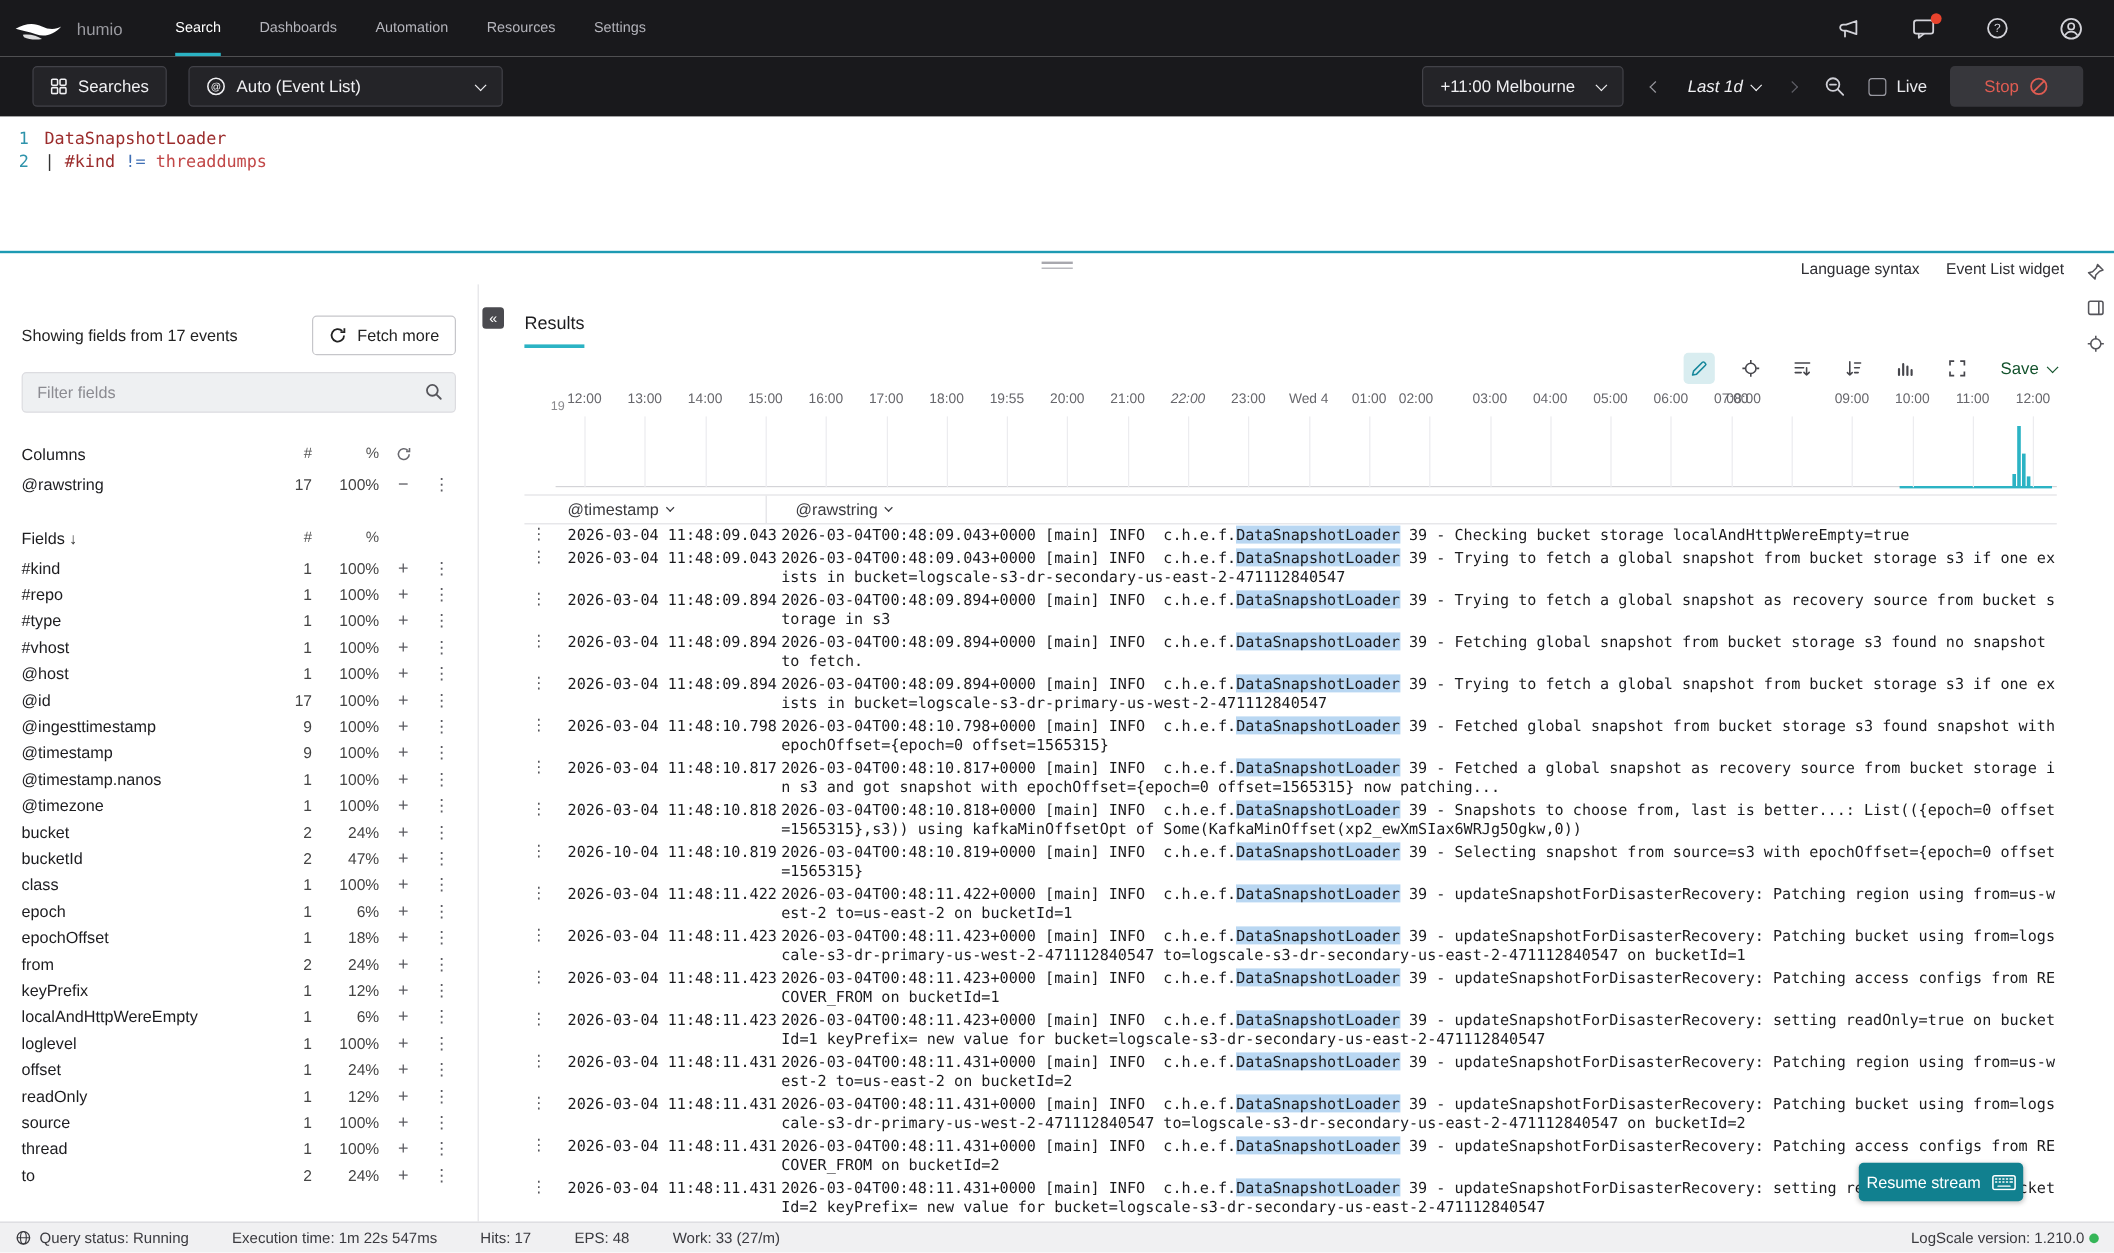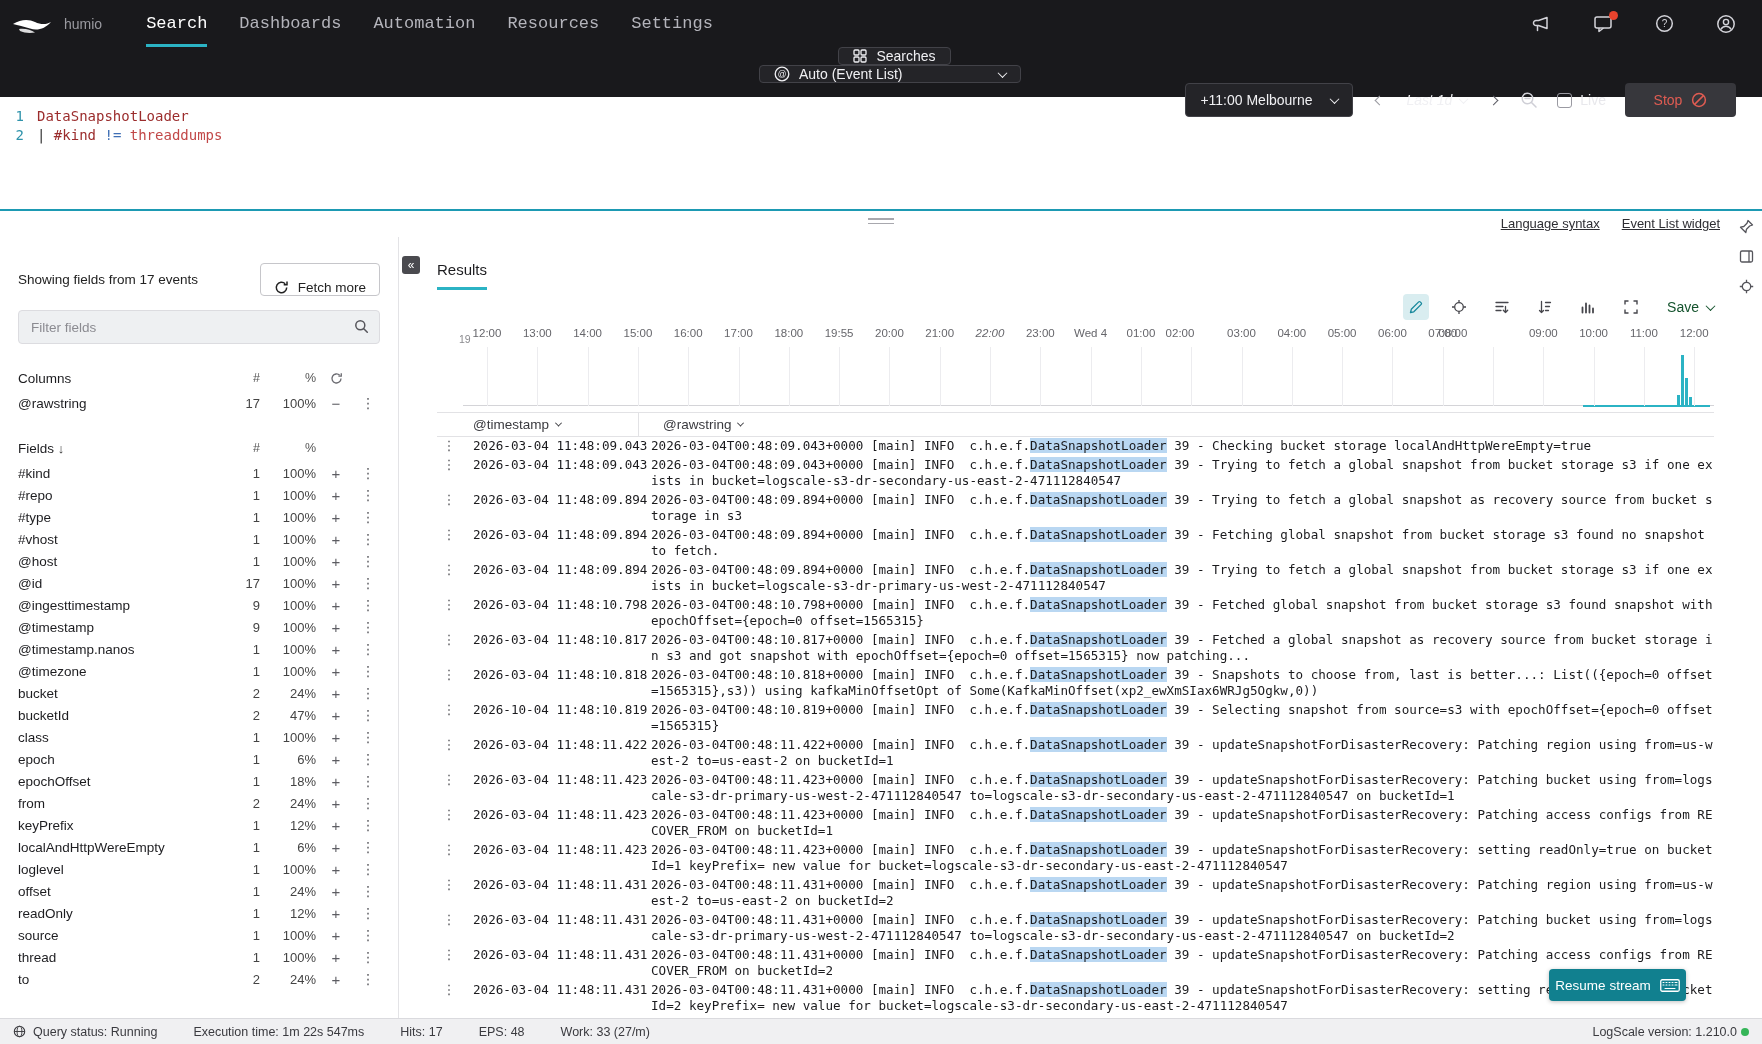--- a/index.html
+++ b/index.html
@@ -8,29 +8,29 @@
   .app { position:relative; width:1762px; height:1044px; overflow:hidden; background:#fff; }
   button { border:none; background:none; font:inherit; color:inherit; }
   [data-interactable="true"] { cursor:pointer; }
   input[data-interactable="true"] { cursor:text; }
 
   
   .topnav { position:absolute; top:0; left:0; right:0; height:47px; background:#19191c; display:flex; align-items:center; z-index:5; }
   .logo { margin-left:12px; display:flex; align-items:center; }
   .brand { color:#9a9aa0; font-size:14px; margin-left:12px; margin-right:44px; }
   .main-nav { display:flex; height:47px; }
-  .nav-item { position:relative; color:#b4b4bb; font-size:17px; margin-right:32px; line-height:47px;font-family:Liberation Mono, monospace; }
+  .nav-item { position:relative; color:#b4b4bb; font-size:12px; margin-right:32px; line-height:47px; }
   .nav-item.active { color:#ffffff; }
   .nav-item.active::after { content:""; position:absolute; left:0; right:0; bottom:0; height:3px; background:var(--accent); }
   .topnav-icons { margin-left:auto; display:flex; gap:42px; margin-right:26px; align-items:center; color:#d3d3d9; }
   .tn-icon { position:relative; display:flex; }
   .badge { position:absolute; top:-4px; right:-5px; width:9px; height:9px; border-radius:50%; background:var(--badge-red); }
 
   
-  .toolbar { position:absolute; top:47px; left:0; right:0; height:50px; background:#19191c; display:flex; align-items:center; z-index:5;flex-direction:column; }
+  .toolbar { position:absolute; top:47px; left:0; right:0; height:50px; background:#19191c; display:flex; align-items:center; z-index:5; }
   .btn-dark { display:flex; align-items:center; gap:9px; background:#242428; border:1px solid #424248; border-radius:4px; color:#f0f0f3; font-size:14px; height:34px; padding:0 14px; }
   .searches-btn { margin-left:27px; }
   .view-select { margin-left:18px; width:262px; }
   .view-select .chev { margin-left:auto; }
   .toolbar-right { margin-left:auto; display:flex; align-items:center; margin-right:26px; gap:19px; color:#e6e6ea; }
   .tz-select { min-width:168px; }
   .time-range { display:flex; align-items:center; gap:8px; font-size:14px; color:#f0f0f3;font-style:italic; }
   .nav-chev { color:#9a9aa0; display:flex; padding:4px; }
   .nav-chev.dim { color:#5e5e66; }
   .tb-icon { display:flex; color:#cfcfd6; }
@@ -50,31 +50,31 @@
   .code-line { display:flex; font-family:"DejaVu Sans Mono", monospace; font-size:14px; line-height:19px; }
   .line-num { width:24px; text-align:right; color:#2f93ab; margin-right:13px; flex:none; }
   .tk-free { color:#9b2c2c; } .tk-pipe { color:#333; } .tk-tag { color:#9b2c2c; }
   .tk-plain { color:#333; } .tk-op { color:#3f6fb5; } .tk-str { color:#c24848; }
 
   
   .links-row { position:absolute; top:213px; left:0; right:0; height:26px; }
   .drag-handle { position:absolute; left:50%; top:5px; transform:translateX(-50%); width:26px; }
   .drag-handle i { display:block; height:1.5px; background:#a8a8ae; margin-bottom:3px; }
   .editor-links { position:absolute; right:42px; top:3px; display:flex; gap:22px; }
-  .editor-links a { color:#2e2e33; font-size:13px; text-decoration:underline; }
+  .editor-links a { color:#2e2e33; font-size:13px; }
 
   
   .right-rail { position:absolute; top:219px; right:8px; display:flex; flex-direction:column; gap:15px; color:#55555b; z-index:6; }
 
   
   .main { position:absolute; top:237px; left:0; right:0; bottom:26px; display:flex; }
   .sidebar { width:399px; flex:none; border-right:1px solid #e3e3e6; background:#fff; padding:26px 18px 0 18px; }
   .sidebar-head { display:flex; align-items:center; justify-content:space-between; }
   .summary { font-size:13.5px; color:#222; }
-  .fetch-btn { display:flex; align-items:flex-end; gap:9px; height:33px; padding:0 13px; background:#fff; border:1px solid #c6c6ca; border-radius:4px; font-size:13.5px; color:#222; }
+  .fetch-btn { display:flex; align-items:center; gap:9px; height:33px; padding:0 13px; background:#fff; border:1px solid #c6c6ca; border-radius:4px; font-size:13.5px; color:#222; }
   .filter-wrap { margin-top:14px; position:relative; }
   .filter-input { width:100%; height:34px; background:#eef0f2; border:1px solid #dcdce0; border-radius:4px; padding:0 36px 0 12px; font-size:13.5px; color:#333; font-family:inherit; }
   .filter-input::placeholder { color:#8b8b91; }
   .search-icon { position:absolute; right:11px; top:9px; color:#55555b; display:flex; }
   .section-head { display:grid; grid-template-columns:1fr 40px 56px 40px 24px; align-items:center; margin-top:24px; font-size:12.5px; color:#555; height:20px; }
   .section-head .title { font-size:13.5px; color:#1d1d20; }
   .sort-arrow { color:#333; font-size:13px; }
   .num-col { text-align:right; }
   .field-row { display:grid; grid-template-columns:1fr 40px 56px 40px 24px; align-items:center; height:22px; font-size:13.5px; color:#1d1d20; }
   .field-row .num-col { font-size:13px; color:#444; }

